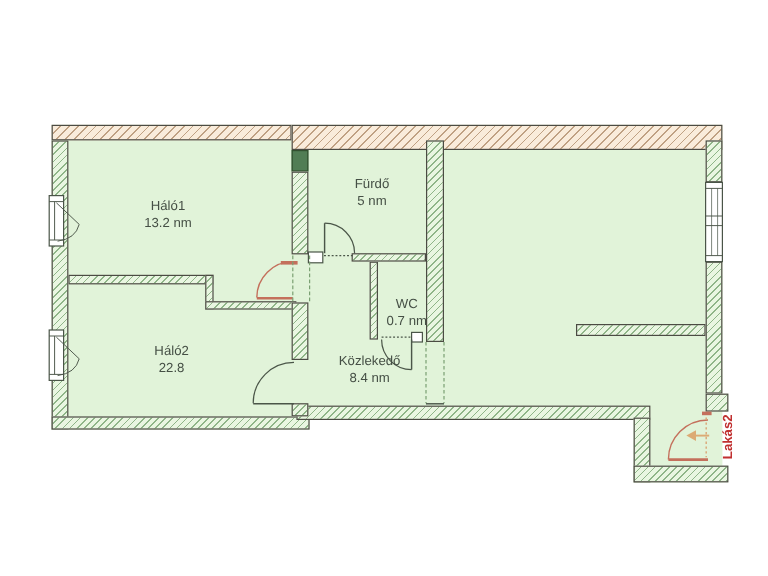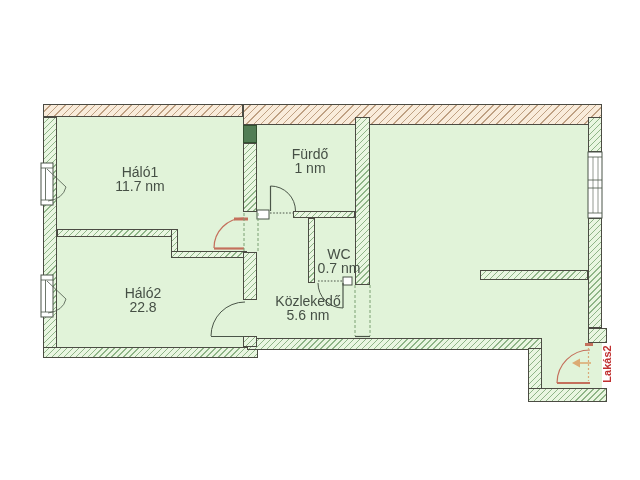--- a/index.html
+++ b/index.html
@@ -6,21 +6,21 @@
   #stage{position:relative;width:640px;height:480px;background:#ffffff;overflow:hidden;
          font-family:"Liberation Sans", sans-serif;}
   .floor{position:absolute;background:#e1f3d9;}
   .wall{position:absolute;background-color:#e9f6e1;
         background-image:repeating-linear-gradient(135deg,transparent 0 3.2px,#8fb588 3.2px 4.2px);
         border:1px solid #4b4b43;box-sizing:border-box;}
   .ext{position:absolute;background-color:#f9ecdb;
        background-image:repeating-linear-gradient(135deg,transparent 0 4.2px,#bfa183 4.2px 5.2px);
        border:1px solid #4b4b43;box-sizing:border-box;}
   .newwall{position:absolute;background:#517d54;border:1px solid #32502f;box-sizing:border-box;}
-  .roomlabel{position:absolute;transform:translate(-50%,-50%);color:#454f45;font-size:14px;
+  .roomlabel{position:absolute;transform:translate(-50%,-50%);color:#454f45;font-size:11px;
              line-height:14px;text-align:center;white-space:nowrap;}
   .apt{position:absolute;color:#c03030;font-size:11px;font-weight:700;white-space:nowrap;
        transform:translate(-50%,-50%) rotate(-90deg);}
   svg.overlay{position:absolute;left:0;top:0;pointer-events:none;}
 </style>
 </head>
 <body>
 
 <div id="stage">
 
@@ -114,35 +114,35 @@
     </g>
     <g stroke="#4a5548" fill="none">
       <rect x="588" y="152" width="14" height="66" fill="#ffffff" stroke-width="1"></rect>
       <path d="M588,157 H602 M588,180 H602 M588,188 H602 M588,213 H602" stroke-width="0.8"></path>
       <path d="M593,157 V213 M598,157 V213" stroke-width="0.6"></path>
     </g>
   </svg>
 
   <div class="roomlabel" style="left:140px;top:179px;">
     <div>Háló1</div>
-    <div>11.7 nm</div>
+    <div>13.2 nm</div>
   </div>
   <div class="roomlabel" style="left:143px;top:300px;text-align:center;">
     <div>Háló2</div>
     <div>22.8</div>
   </div>
   <div class="roomlabel" style="left:310px;top:161px;">
     <div>Fürdő</div>
-    <div>1 nm</div>
+    <div>5 nm</div>
   </div>
   <div class="roomlabel" style="left:339px;top:245px;margin-top:16px;">
     <div>WC</div>
     <div>0.7 nm</div>
   </div>
   <div class="roomlabel" style="left:308px;top:308px;">
     <div>Közlekedő</div>
-    <div>5.6 nm</div>
+    <div>8.4 nm</div>
   </div>
   <div class="roomlabel" style="left:488px;top:171px;">
   </div>
 
   <div class="apt" style="left:607px;top:364px;">Lakás2</div>
 </div>
 
 </body></html>

